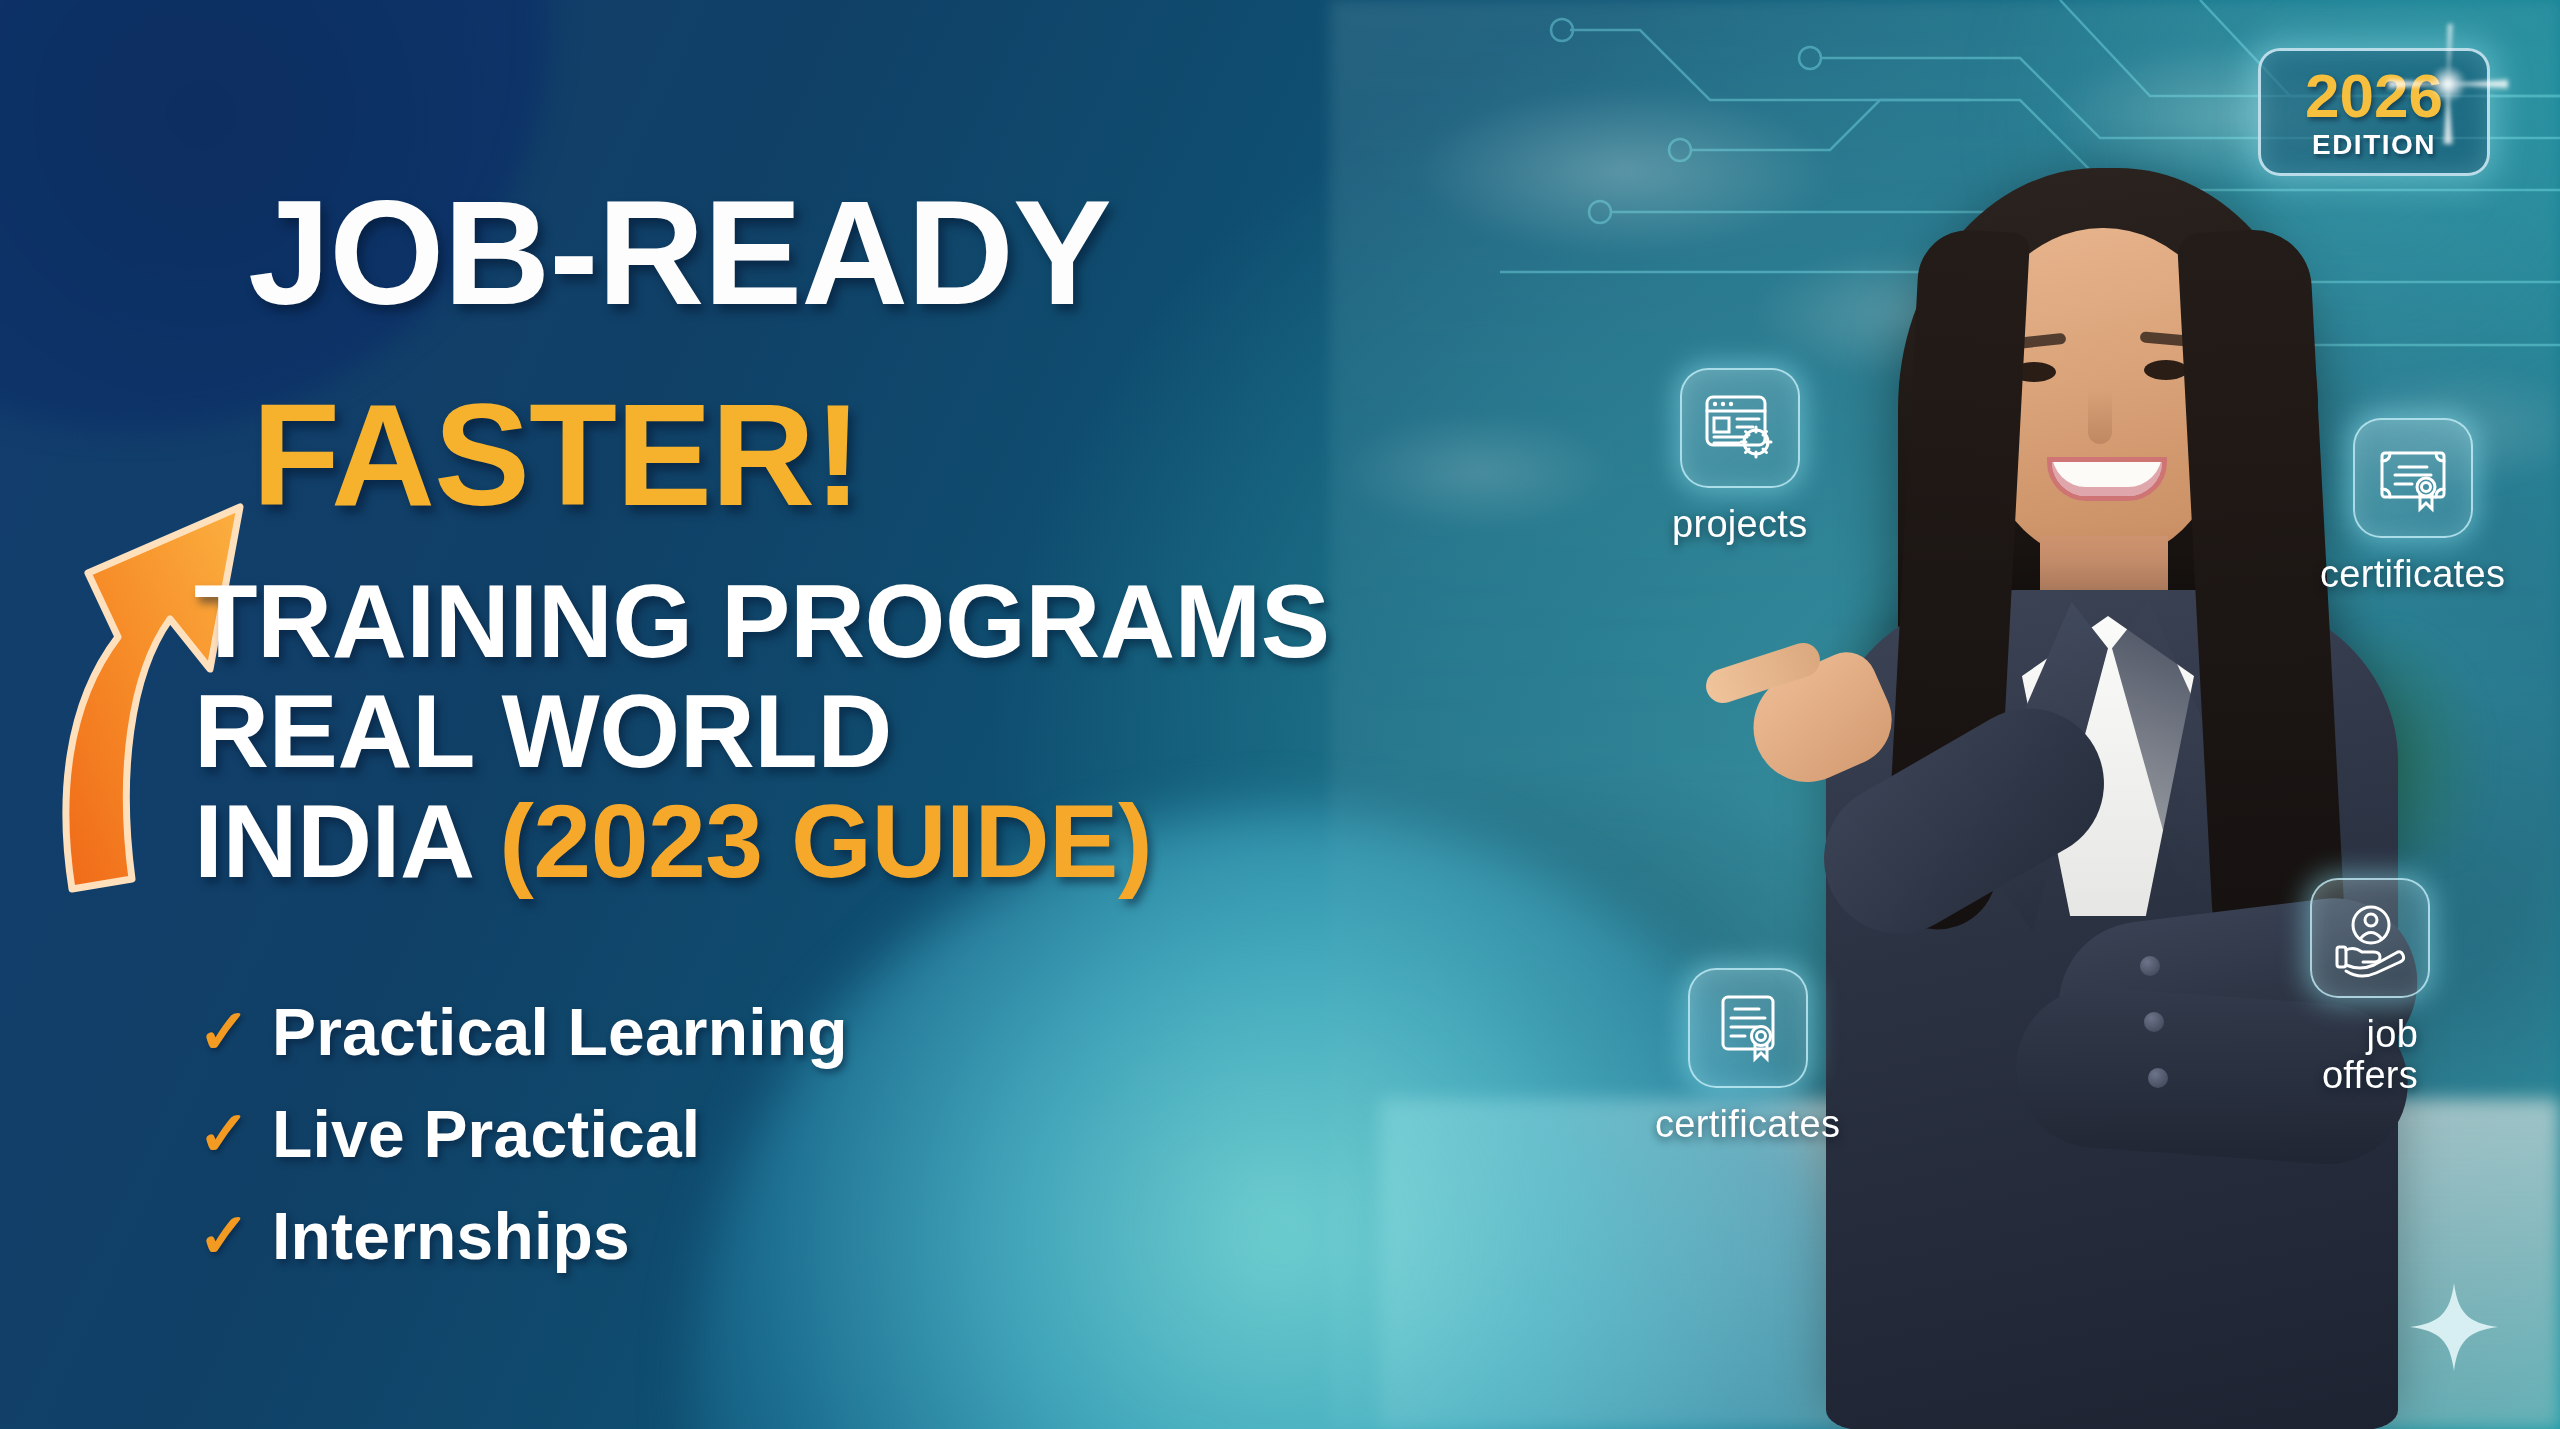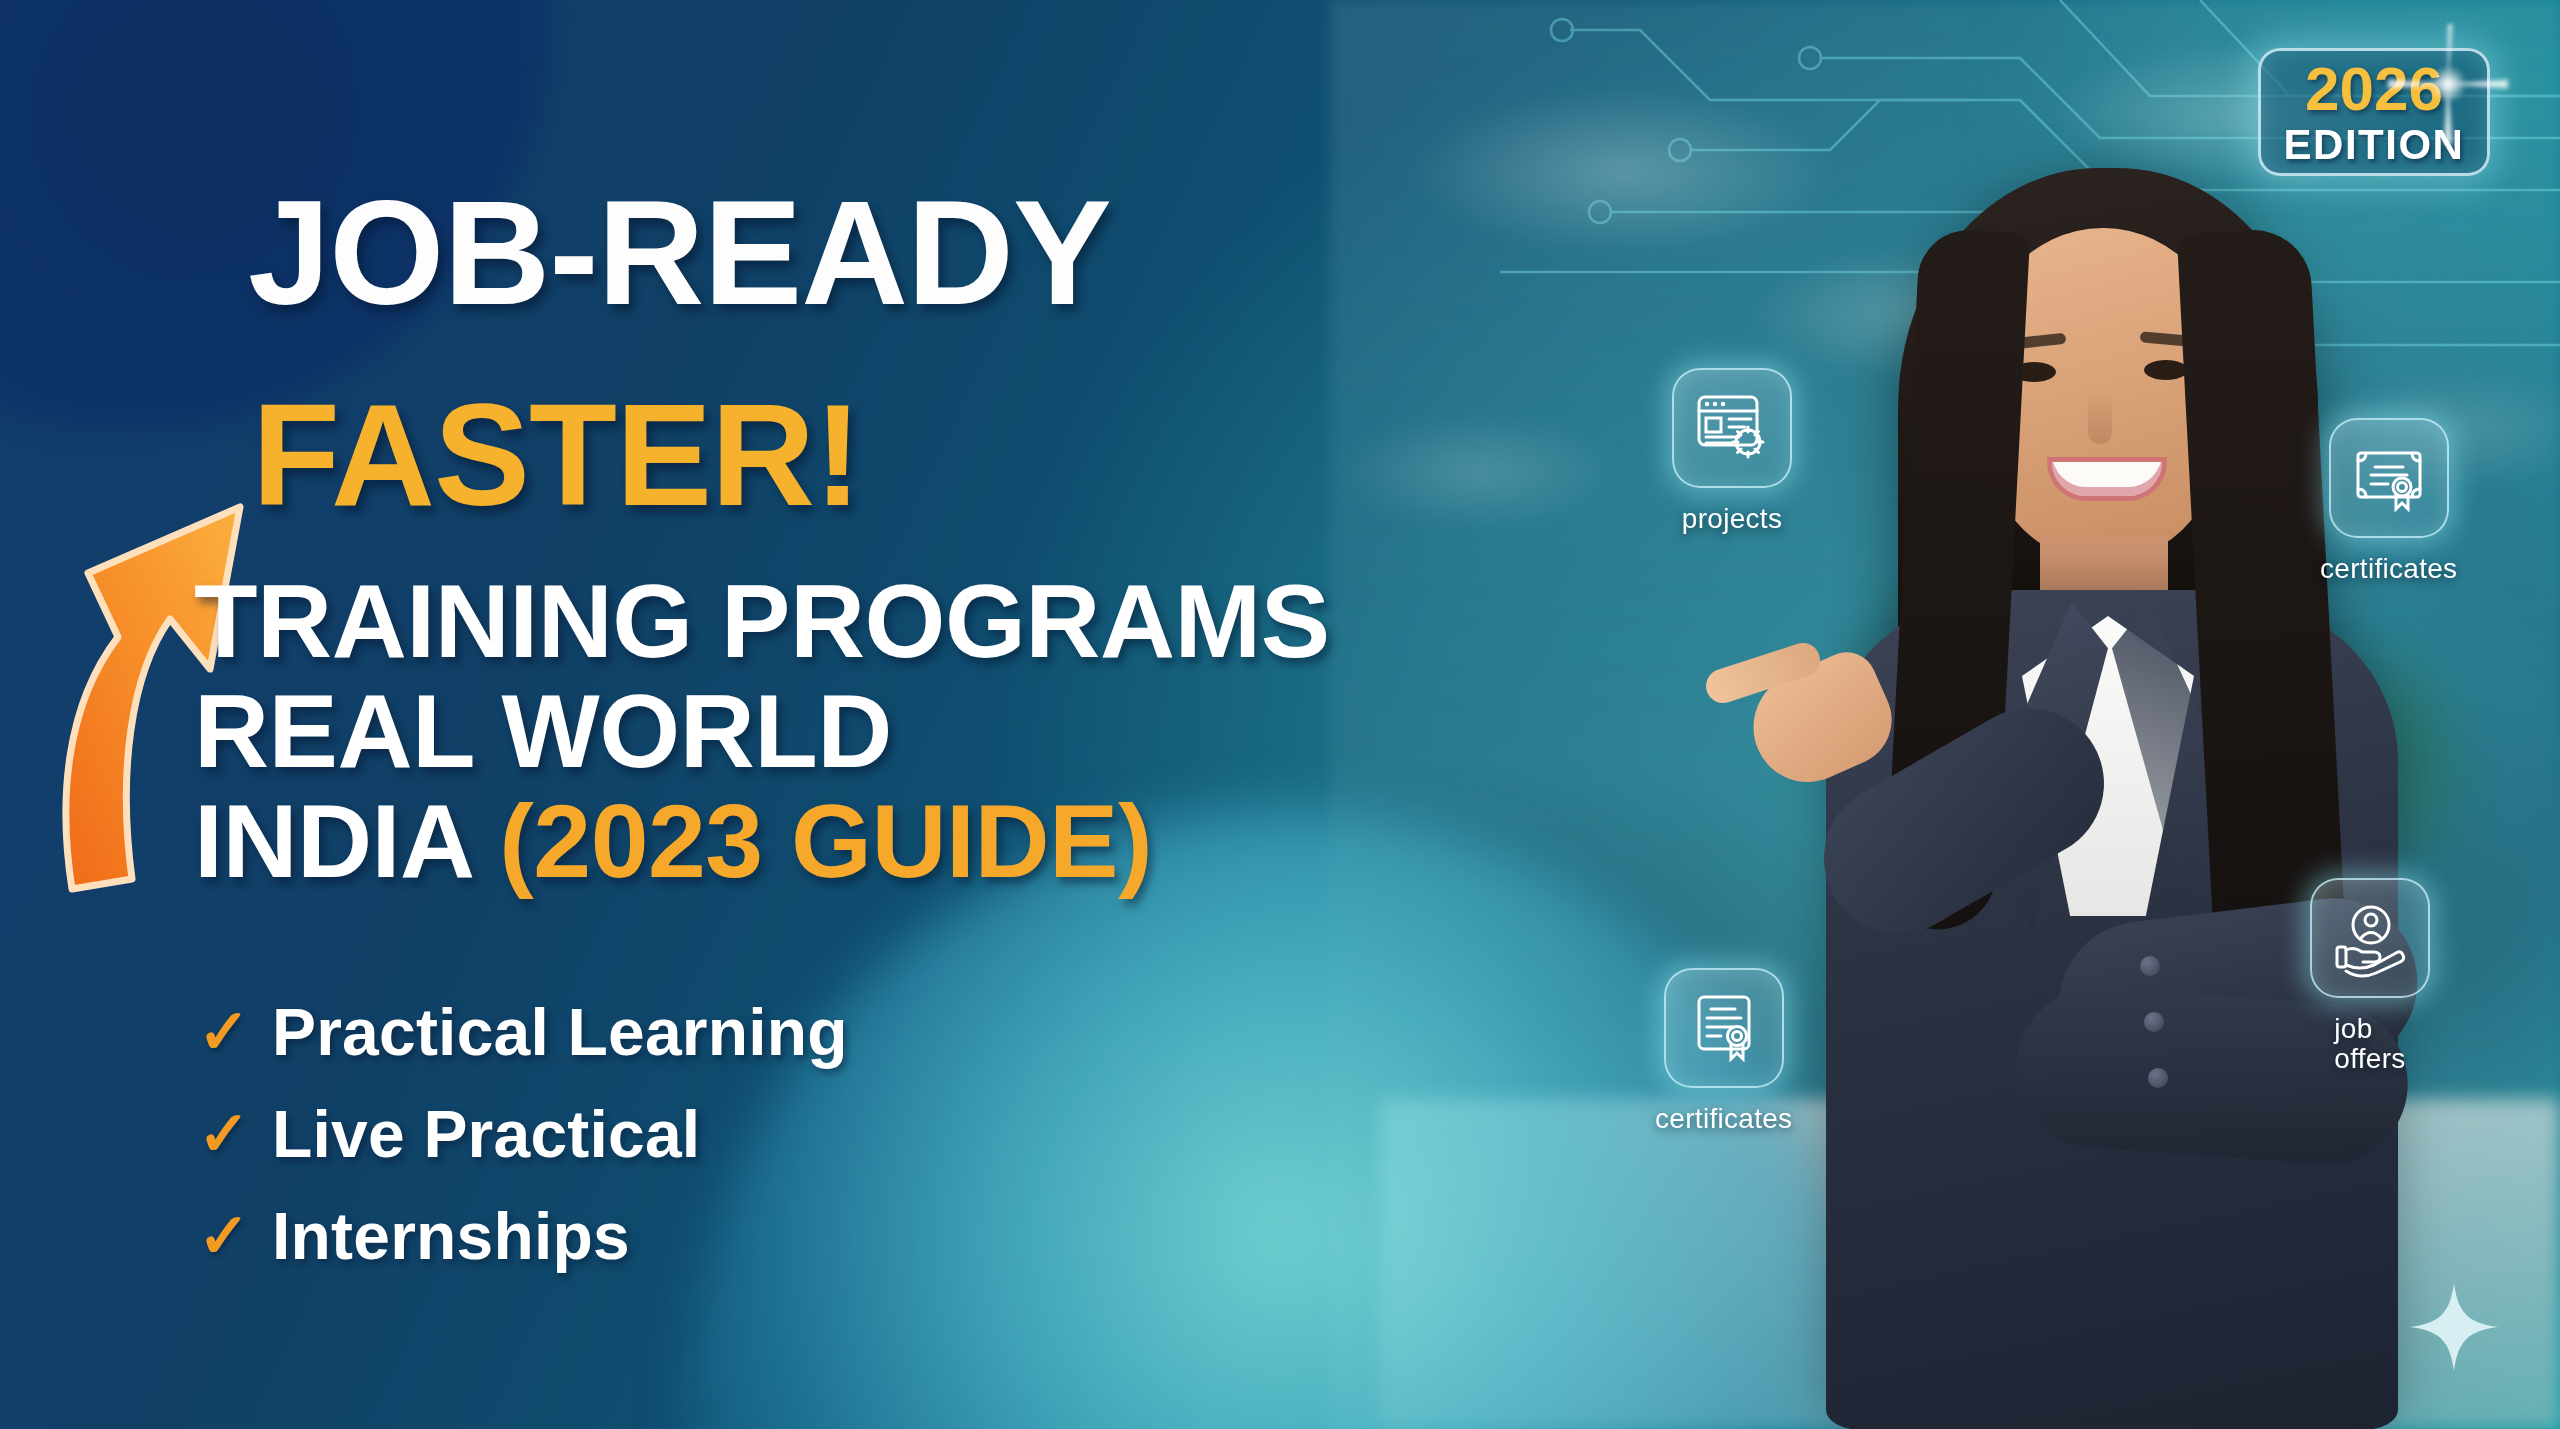--- a/index.html
+++ b/index.html
@@ -207,21 +207,21 @@
   .badge{
     position:absolute; right:70px; top:48px;
     width:232px; height:128px; border-radius:22px;
     background:linear-gradient(150deg, rgba(22,92,120,.62), rgba(16,74,104,.52));
     border:3px solid rgba(214,240,250,.85);
     box-shadow:0 0 34px 8px rgba(150,230,240,.42), inset 0 0 26px rgba(170,235,245,.22);
     display:flex; flex-direction:column; align-items:center; justify-content:center;
   }
   .badge .yr{ font-size:62px; font-weight:700; color:#f6bf3e; line-height:1;
               text-shadow:2px 3px 5px rgba(3,22,48,.5); }
-  .badge .ed{ font-size:42px; font-weight:700; color:#ffffff; letter-spacing:1.5px;
+  .badge .ed{ font-size:28px; font-weight:700; color:#ffffff; letter-spacing:1.5px;
               line-height:1; margin-top:4px; text-shadow:2px 3px 4px rgba(3,22,48,.5); }
   .badge-spark{
     position:absolute; right:52px; top:24px; width:120px; height:120px;
     background:
       radial-gradient(circle at 50% 50%, rgba(255,255,255,.95) 0 3%, rgba(255,255,255,0) 22%),
       conic-gradient(from 0deg,
         rgba(255,255,255,.85) 0deg 2deg, rgba(255,255,255,0) 6deg 84deg,
         rgba(255,255,255,.85) 88deg 92deg, rgba(255,255,255,0) 96deg 174deg,
         rgba(255,255,255,.85) 178deg 182deg, rgba(255,255,255,0) 186deg 264deg,
         rgba(255,255,255,.85) 268deg 272deg, rgba(255,255,255,0) 276deg 360deg);
@@ -231,22 +231,22 @@
   
   .gicon{ position:absolute; display:flex; flex-direction:column; align-items:center; }
   .gicon .tile{
     width:120px; height:120px; border-radius:28px;
     background:linear-gradient(150deg, rgba(205,240,248,.26), rgba(150,220,235,.13));
     border:2px solid rgba(196,240,250,.80);
     box-shadow:0 0 26px 6px rgba(140,225,240,.48), inset 0 0 22px rgba(180,240,250,.22);
     display:flex; align-items:center; justify-content:center;
   }
   .gicon .lbl{
-    margin-top:16px; color:#ffffff; font-size:28px; font-weight:400;
-    text-align:left; line-height:1.08; letter-spacing:.3px;
+    margin-top:16px; color:#ffffff; font-size:38px; font-weight:400;
+    text-align:right; line-height:1.08; letter-spacing:.3px;
     text-shadow:0 3px 9px rgba(0,20,35,.6);
     white-space:pre-line;
   }
   #icon-projects   { left:1672px; top:368px; }
   #icon-cert-right { left:2320px; top:418px; }
   #icon-cert-left  { left:1655px; top:968px; }
   #icon-job-offers { left:2310px; top:878px; }
 
   .sparkle{
     position:absolute; right:60px; bottom:56px; width:92px; height:92px;

